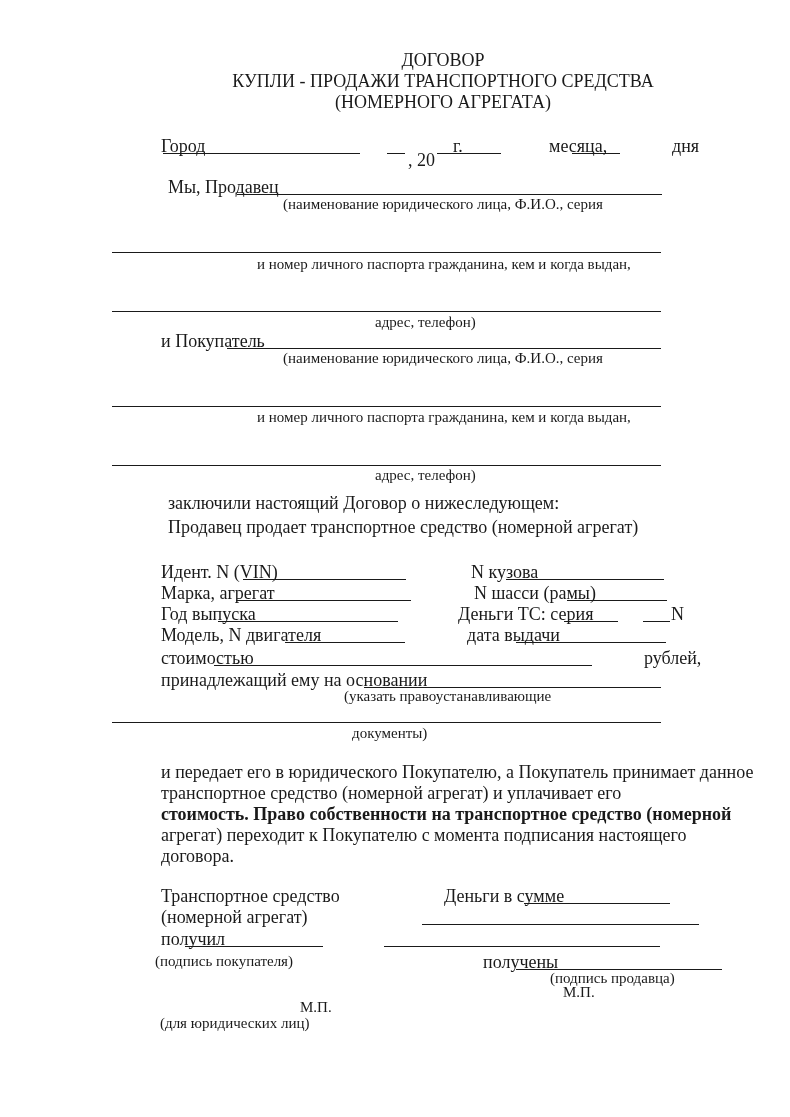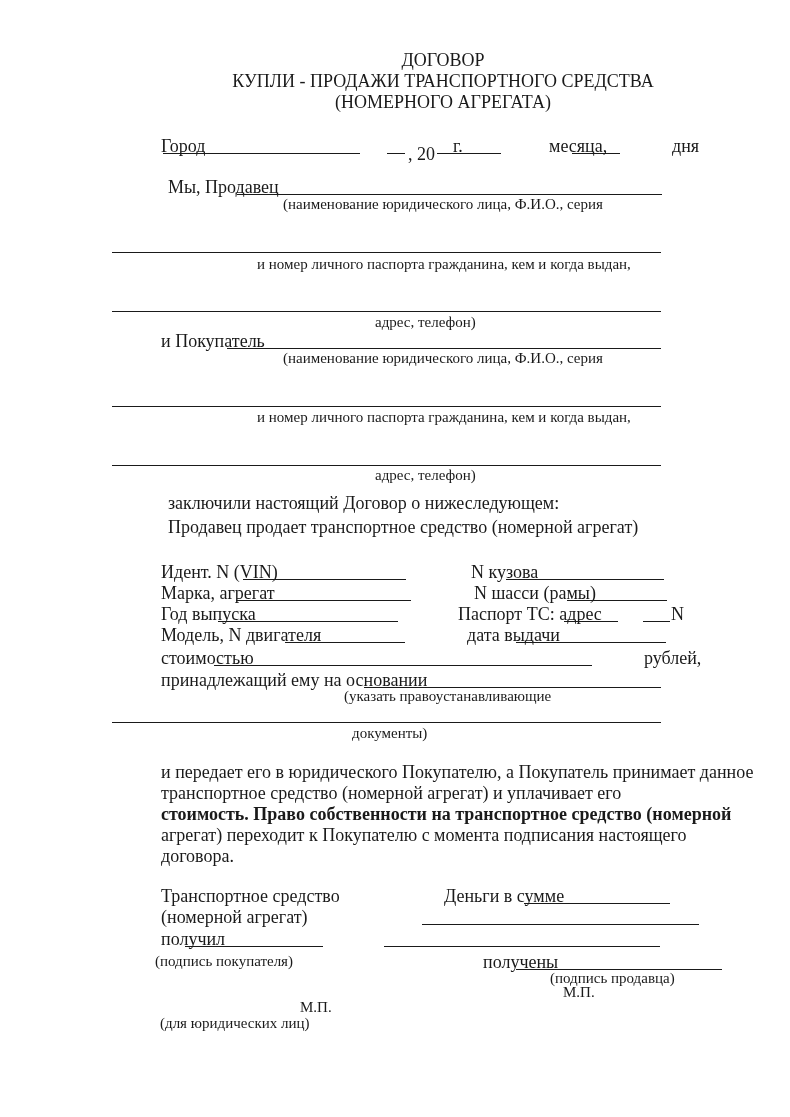--- a/index.html
+++ b/index.html
@@ -13,21 +13,21 @@
 </style>
 </head>
 <body>
 
 <div class="abs title t" style="top:50px;">ДОГОВОР</div>
 <div class="abs title t" style="top:71px;">КУПЛИ - ПРОДАЖИ ТРАНСПОРТНОГО СРЕДСТВА</div>
 <div class="abs title t" style="top:92px;">(НОМЕРНОГО АГРЕГАТА)</div>
 
 <div class="abs t" style="left:113px; top:136px;">Город</div>
 <div class="line" style="left:163px; top:153px; width:197px;"></div>
-<div class="abs t" style="left:360px; top:144px;">, 20</div>
+<div class="abs t" style="left:360px; top:150px;">, 20</div>
 <div class="line" style="left:387px; top:153px; width:18px;"></div>
 <div class="abs t" style="left:405px; top:136px;"> г.</div>
 <div class="line" style="left:437px; top:153px; width:64px;"></div>
 <div class="abs t" style="left:501px; top:136px;">месяца,</div>
 <div class="line" style="left:572px; top:153px; width:48px;"></div>
 <div class="abs t" style="left:624px; top:136px;">дня</div>
 
 <div class="abs t" style="left:120px; top:177px;">Мы, Продавец</div>
 <div class="line" style="left:237px; top:194px; width:425px;"></div>
 <div class="abs s" style="left:283px; top:198px;">(наименование юридического лица, Ф.И.О., серия</div>
@@ -52,21 +52,21 @@
 <div class="abs t" style="left:423px; top:562px;">N кузова</div>
 <div class="line" style="left:506px; top:579px; width:158px;"></div>
 
 <div class="abs t" style="left:113px; top:583px;">Марка, агрегат</div>
 <div class="line" style="left:236px; top:600px; width:175px;"></div>
 <div class="abs t" style="left:426px; top:583px;">N шасси (рамы)</div>
 <div class="line" style="left:567px; top:600px; width:100px;"></div>
 
 <div class="abs t" style="left:113px; top:604px;">Год выпуска</div>
 <div class="line" style="left:218px; top:621px; width:180px;"></div>
-<div class="abs t" style="left:410px; top:604px;">Паспорт ТС: адрес</div>
+<div class="abs t" style="left:410px; top:604px;">Деньги ТС: серия</div>
 <div class="line" style="left:564px; top:621px; width:54px;"></div>
 <div class="abs t" style="left:623px; top:604px;">N</div>
 <div class="line" style="left:643px; top:621px; width:27px;"></div>
 
 <div class="abs t" style="left:113px; top:625px;">Модель, N двигателя</div>
 <div class="line" style="left:285px; top:642px; width:120px;"></div>
 <div class="abs t" style="left:419px; top:625px;">дата выдачи</div>
 <div class="line" style="left:516px; top:642px; width:150px;"></div>
 
 <div class="abs t" style="left:113px; top:648px;">стоимостью</div>

